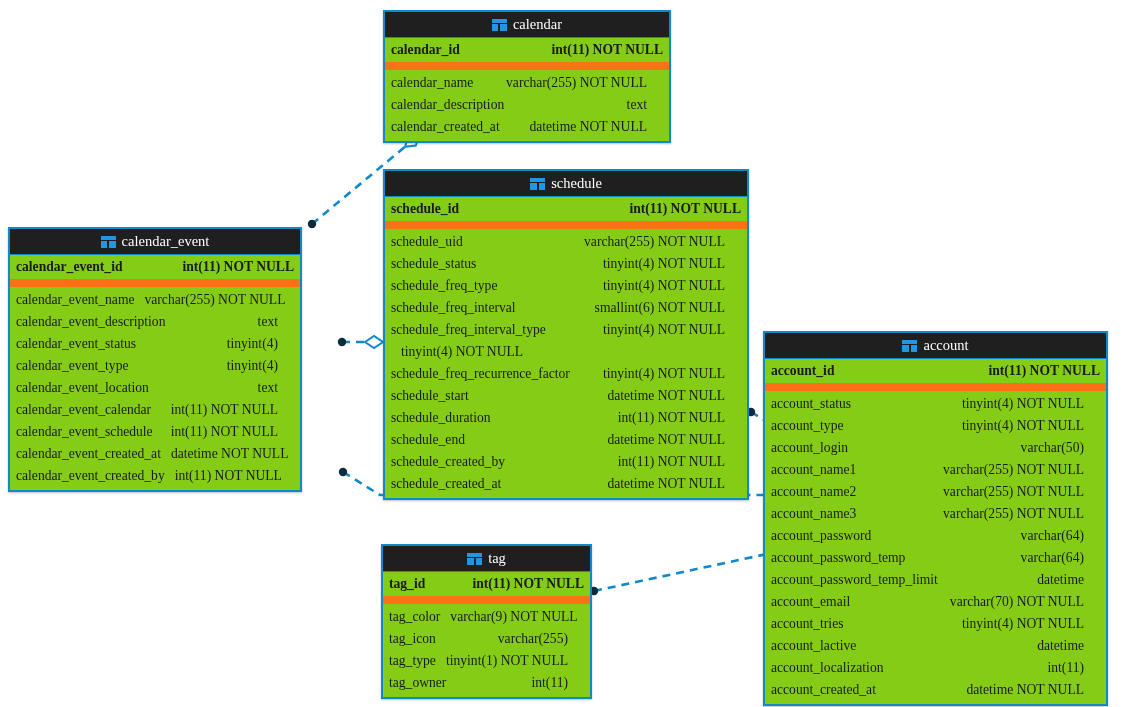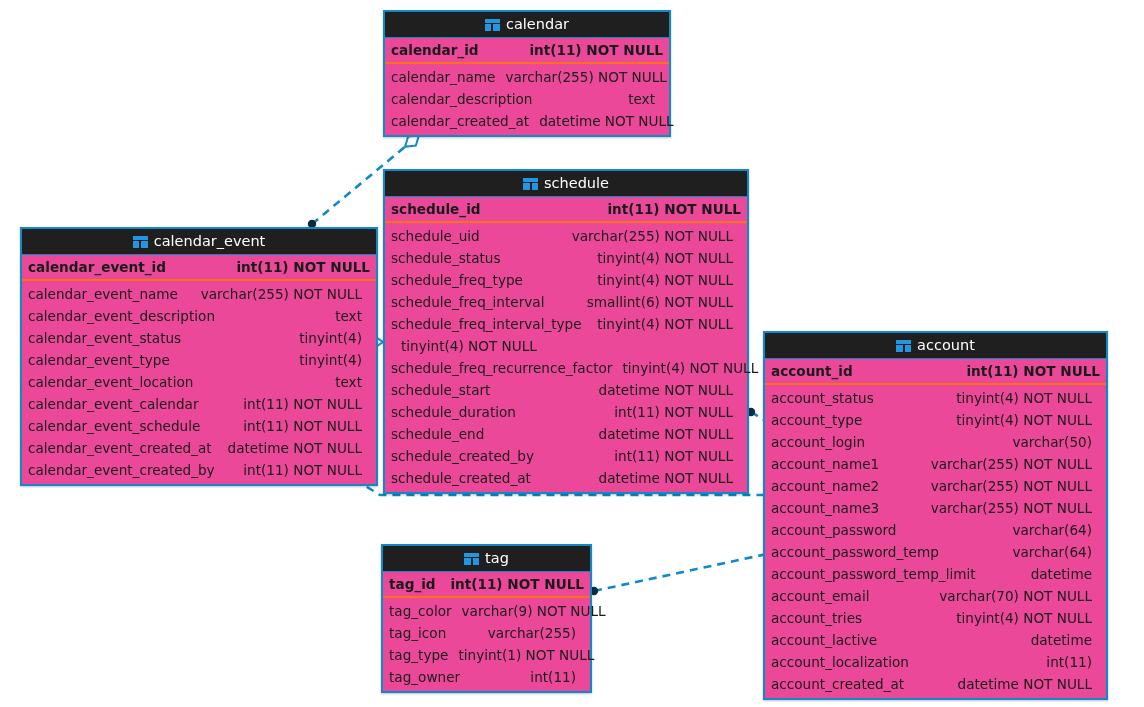--- a/index.html
+++ b/index.html
@@ -7,24 +7,25 @@
     width:1144px;height:707px;position:relative;
     background:#ffffff;
     font-family:"DejaVu Sans","Liberation Sans",sans-serif;
     overflow:hidden;
   }
   #canvas{position:absolute;inset:0;}
   svg.links{position:absolute;left:0;top:0;width:1144px;height:707px;pointer-events:none;}
 
   .table-box{
     position:absolute;
-    background:#ec4899;
+    background:#84cc16;
     border:2px solid #1089c9;
     box-sizing:border-box;
     box-shadow:0 1px 2px rgba(0,0,0,.25);
+    font-family:Liberation Serif, serif;
   }
   .tbl-header{
     background:#1f1f1f;
     color:#ffffff;
     height:25px;
     line-height:25px;
     text-align:center;
     font-size:14.5px;
     white-space:nowrap;
     display:flex;align-items:center;justify-content:center;gap:6px;
@@ -32,34 +33,34 @@
   .tbl-icon{
     width:15px;height:12px;display:inline-block;position:relative;flex:none;
   }
   .tbl-icon i{position:absolute;background:#2196e3;display:block;}
   .tbl-icon i.top{left:0;top:0;width:15px;height:4px;}
   .tbl-icon i.bl{left:0;top:5px;width:6.5px;height:7px;}
   .tbl-icon i.br{left:8.5px;top:5px;width:6.5px;height:7px;}
 
   .pk-row{
     border-top:1px solid #1089c9;
-    border-bottom:2px solid #f97316;
+    border-bottom:8px solid #f97316;
   }
   .row{
     display:flex;justify-content:space-between;align-items:center;
     height:22px;line-height:22px;
     padding:0 6px;
     font-size:13.6px;
     color:#1a1a1a;
     white-space:nowrap;
   }
   .row .fname{text-align:left;}
   .row .ftype{text-align:right;color:#1a1a1a;padding-left:10px;}
   .pk-row .row{height:24px;line-height:24px;font-weight:bold;}
-  .body-rows{padding:2px 8px 3px 0;}
+  .body-rows{padding:2px 16px 3px 0;}
 </style>
 </head>
 <body>
 
 <div id="canvas">
   <svg class="links" id="links-layer">
       <g>
         <path d="M 312,224 L 412,141" fill="none" stroke="#1089c9" stroke-width="2.6" stroke-dasharray="8,6"></path>
         <circle cx="312" cy="224" r="4.2" fill="#0d2b3e"></circle>
         <polygon points="-9,0 0,-6 9,0 0,6" fill="#ffffff" stroke="#1089c9" stroke-width="2" transform="translate(412,141) rotate(-39.69267315066882)"></polygon>
@@ -173,21 +174,21 @@
         <div class="row">
           <span class="fname">schedule_created_by</span>
           <span class="ftype">int(11) NOT NULL</span>
         </div>
         <div class="row">
           <span class="fname">schedule_created_at</span>
           <span class="ftype">datetime NOT NULL</span>
         </div>
       </div>
     </div>
-    <div class="table-box" style="left: 20px; top: 227px; width: 358px;">
+    <div class="table-box" style="left: 8px; top: 227px; width: 294px;">
       <div class="tbl-header">
         <span class="tbl-icon">
           <i class="top"></i>
           <i class="bl"></i>
           <i class="br"></i>
         </span>
         <span>calendar_event</span>
       </div>
       <div class="pk-row">
         <div class="row">

